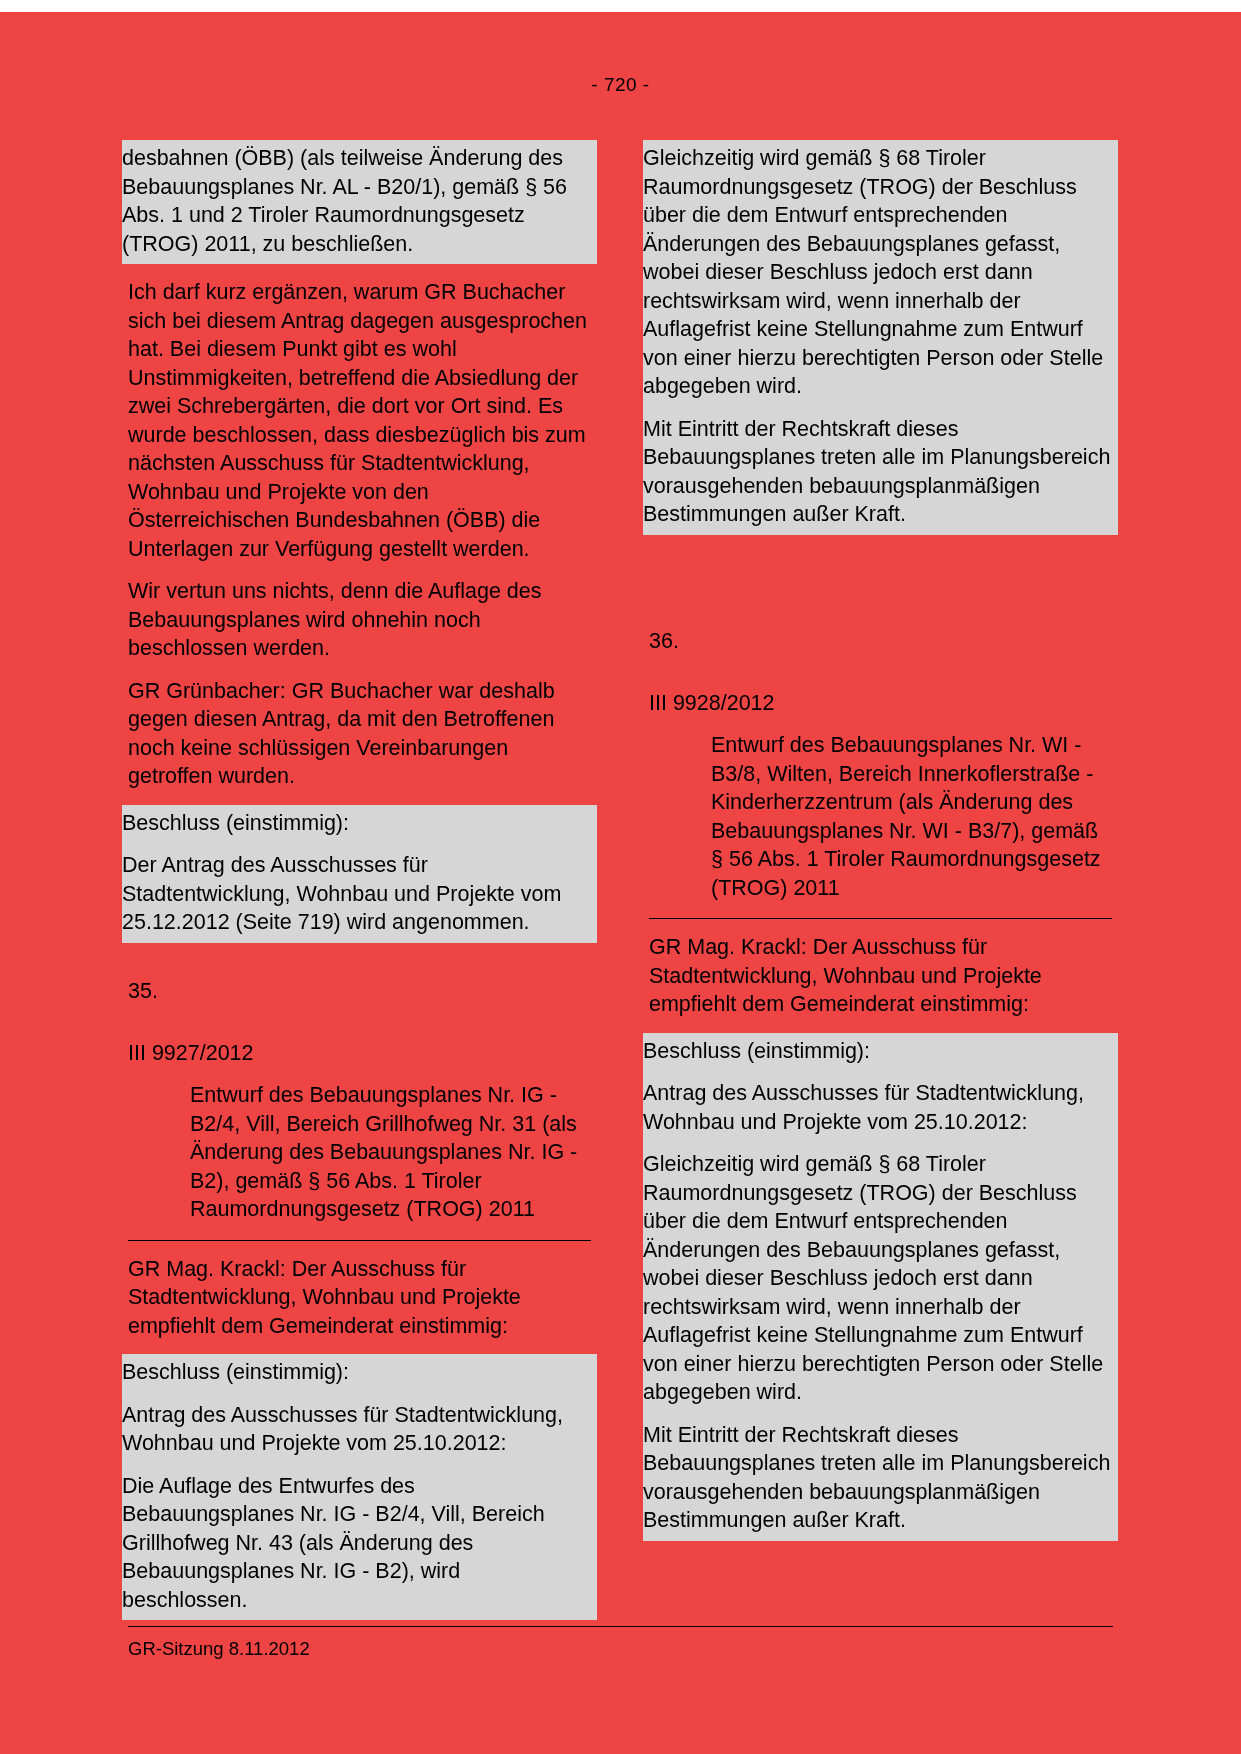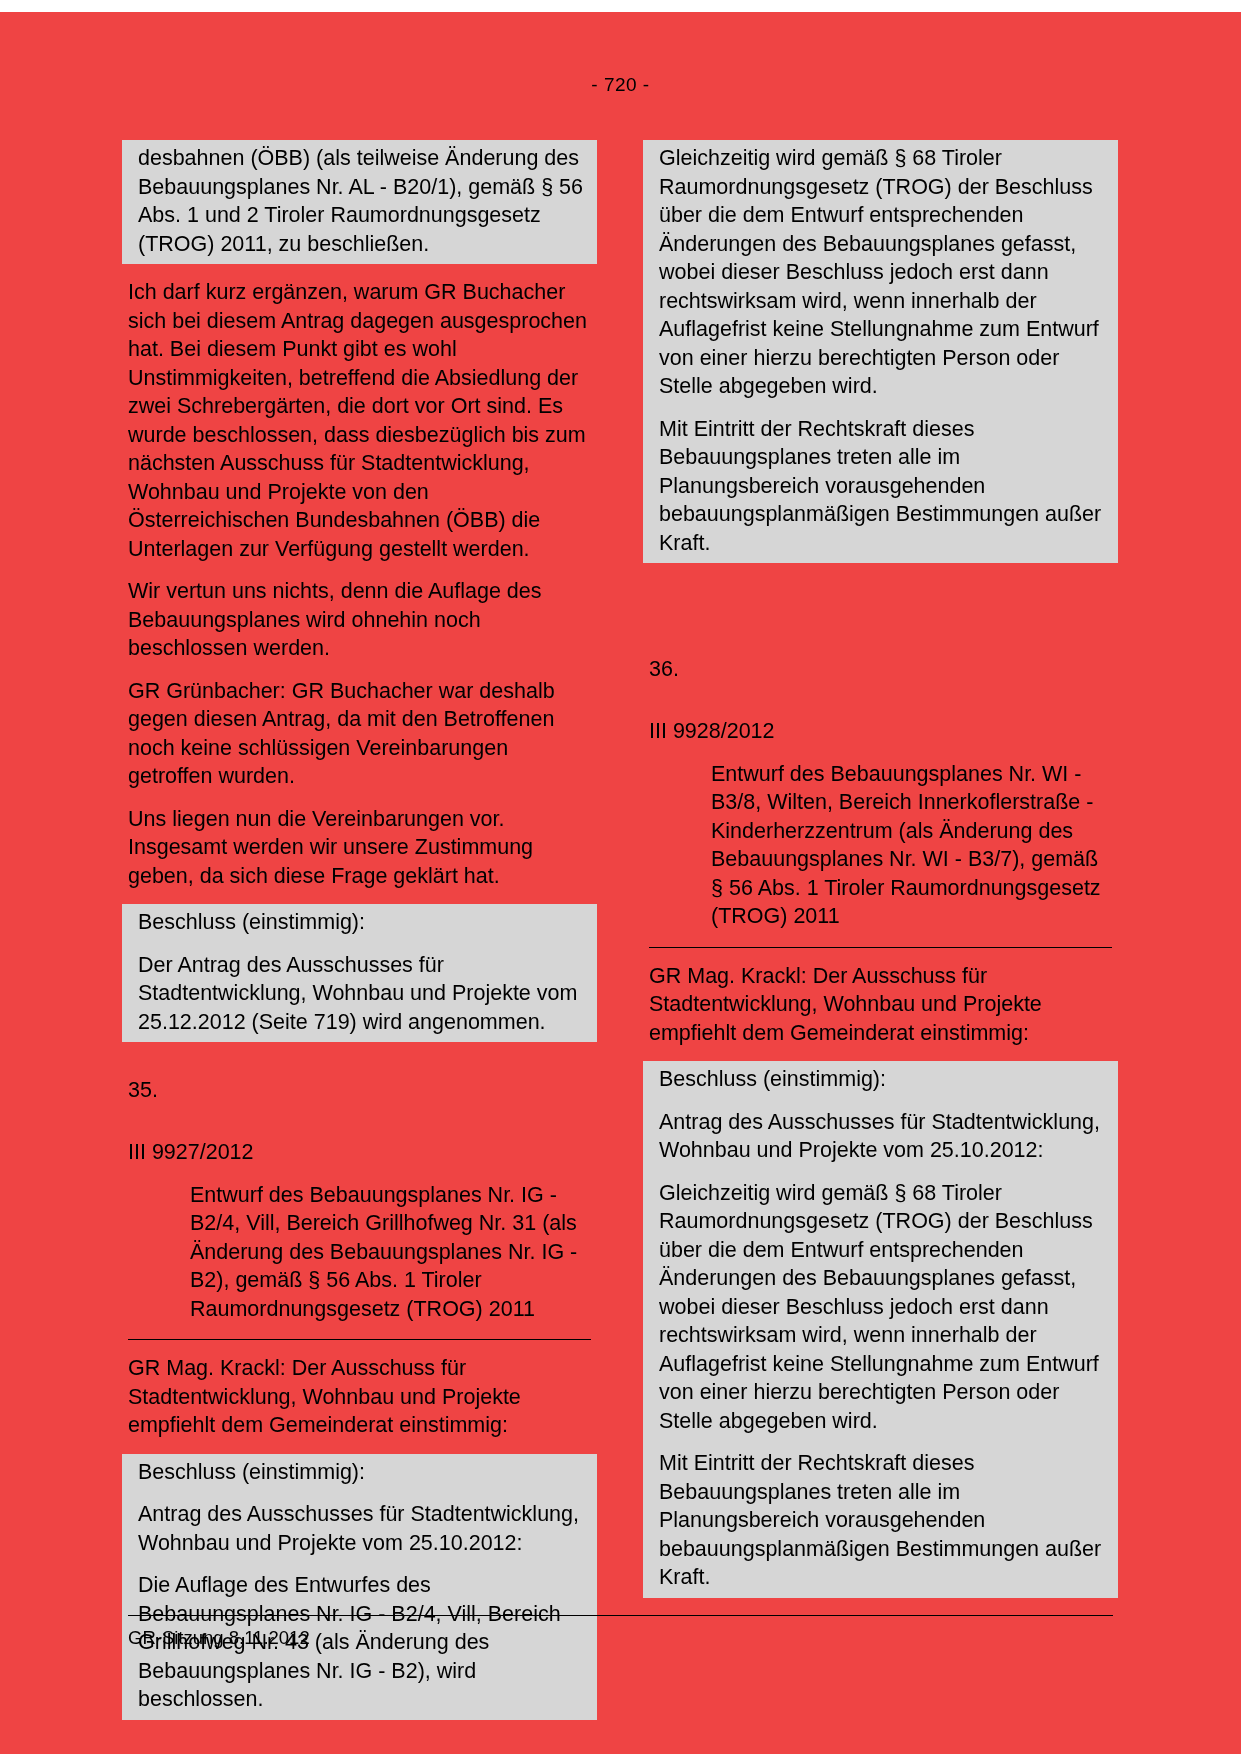--- a/index.html
+++ b/index.html
@@ -41,21 +41,21 @@
     width: 463px;
     position: relative;
   }
   p {
     margin: 0 0 14px 0;
     font-size: 21.5px;
     line-height: 28.5px;
   }
   .shaded-group {
     background: #d6d6d6;
-    padding: 4px 6px 6px 16px;
+    padding: 4px 6px 6px 0;
     margin: 0 -6px 14px -6px;
   }
   .shaded-group p {
     margin: 0 0 14px 0;
   }
   .shaded-group p:last-child {
     margin-bottom: 0;
   }
   .item {
     margin-top: 34px;
@@ -87,21 +87,21 @@
     margin: 0 0 14px 0;
     height: 0;
   }
   .spacer-lg {
     height: 44px;
   }
   .footer {
     position: absolute;
     left: 128px;
     width: 985px;
-    bottom: 116px;
+    bottom: 105px;
   }
   .footer .rule {
     margin-bottom: 10px;
   }
   .footer-text {
     font-size: 18.5px;
     line-height: 24px;
   }
 </style>
 </head>
@@ -115,21 +115,20 @@
 
     <div class="col">
 
       <div class="shaded-group">
         <p>desbahnen (ÖBB) (als teilweise Änderung des Bebauungsplanes Nr. AL - B20/1), gemäß § 56 Abs. 1 und 2 Tiroler Raumordnungsgesetz (TROG) 2011, zu beschließen.</p>
       </div>
 
       <p>Ich darf kurz ergänzen, warum GR Buchacher sich bei diesem Antrag dagegen ausgesprochen hat. Bei diesem Punkt gibt es wohl Unstimmigkeiten, betreffend die Absiedlung der zwei Schrebergärten, die dort vor Ort sind. Es wurde beschlossen, dass diesbezüglich bis zum nächsten Ausschuss für Stadtentwicklung, Wohnbau und Projekte von den Österreichischen Bundesbahnen (ÖBB) die Unterlagen zur Verfügung gestellt werden.</p>
       <p>Wir vertun uns nichts, denn die Auflage des Bebauungsplanes wird ohnehin noch beschlossen werden.</p>
       <p>GR Grünbacher: GR Buchacher war deshalb gegen diesen Antrag, da mit den Betroffenen noch keine schlüssigen Vereinbarungen getroffen wurden.</p>
-      <p>Uns liegen nun die Vereinbarungen vor. Insgesamt werden wir unsere Zustimmung geben, da sich diese Frage geklärt hat.</p>
 
       <div class="shaded-group">
         <p>Beschluss (einstimmig):</p>
         <p>Der Antrag des Ausschusses für Stadtentwicklung, Wohnbau und Projekte vom 25.12.2012 (Seite 719) wird angenommen.</p>
       </div>
 
       <div class="item">
         <div class="item-head">
           <span class="item-num">35.</span>
           <span class="item-title">III 9927/2012</span>

